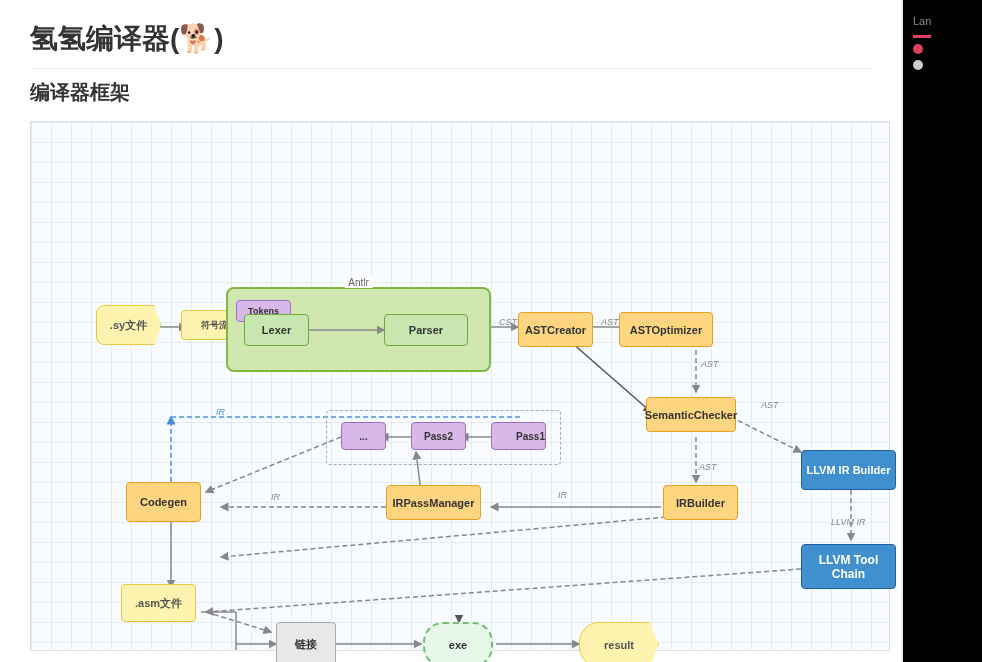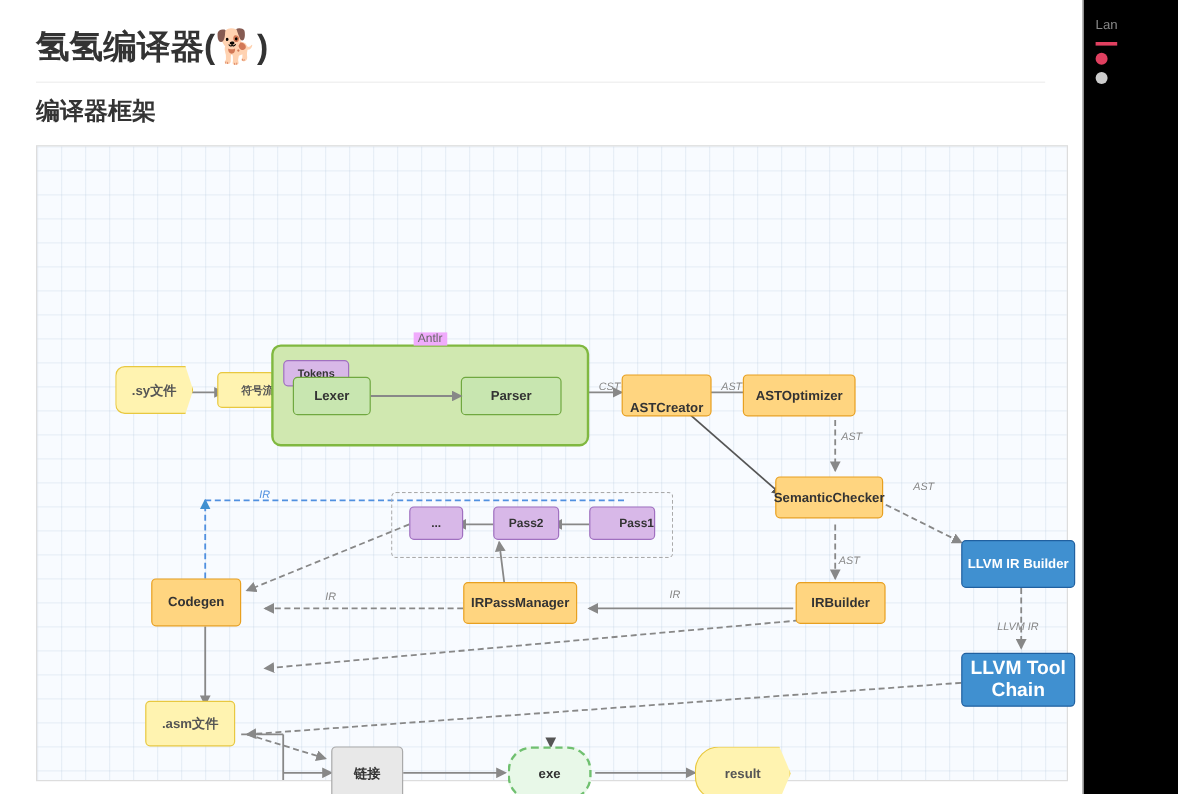--- a/index.html
+++ b/index.html
@@ -115,21 +115,21 @@
       height: 85px;
     }
 
     .antlr-label {
       position: absolute;
       top: -12px;
       left: 50%;
       transform: translateX(-50%);
       font-size: 10px;
       color: #666;
-      background: #f0abfc;
+      background: #ffffff;
       padding: 0 4px;
     }
 
     
     .edge-label {
       position: absolute;
       font-size: 9px;
       color: #888;
       font-style: italic;
     }
@@ -282,21 +282,21 @@
     <div class="node node-green" style="left:353px; top:192px; width:84px; height:32px;">
       <span>Parser</span>
     </div>
 
     <svg style="position:absolute;top:0;left:0;width:100%;height:100%;pointer-events:none;">
       <line x1="278" y1="208" x2="353" y2="208" stroke="#888" stroke-width="1.5" marker-end="url(#arrow)"></line>
     </svg>
 
     <div class="edge-label" style="left:468px; top:195px;">CST</div>
 
-    <div class="node node-orange" style="left:487px; top:190px; width:75px; height:35px;align-items:flex-end;">
+    <div class="node node-orange" style="left:487px; top:190px; width:75px; height:35px;">
       <span>ASTCreator</span>
     </div>
 
     <div class="edge-label" style="left:570px; top:195px;">AST</div>
 
     <div class="node node-orange" style="left:588px; top:190px; width:94px; height:35px;">
       <span>ASTOptimizer</span>
     </div>
 
     <div class="edge-label" style="left:670px; top:237px;">AST</div>
@@ -307,21 +307,21 @@
 
     <div class="edge-label" style="left:730px; top:278px;">AST</div>
 
     <div class="node node-blue" style="left:770px; top:328px; width:95px; height:40px;">
       <span>LLVM IR Builder</span>
     </div>
 
     <div class="edge-label" style="left:800px; top:395px;">LLVM IR</div>
 
     <div class="node node-blue" style="left:770px; top:422px; width:95px; height:45px;">
-      <span style="font-size:16px;">LLVM Tool<br>Chain</span>
+      <span style="font-size:12px;">LLVM Tool<br>Chain</span>
     </div>
 
     <div class="edge-label" style="left:668px; top:340px;">AST</div>
 
     <div class="node node-orange" style="left:632px; top:363px; width:75px; height:35px;">
       <span>IRBuilder</span>
     </div>
 
     <div class="edge-label" style="left:527px; top:368px;">IR</div>
 

